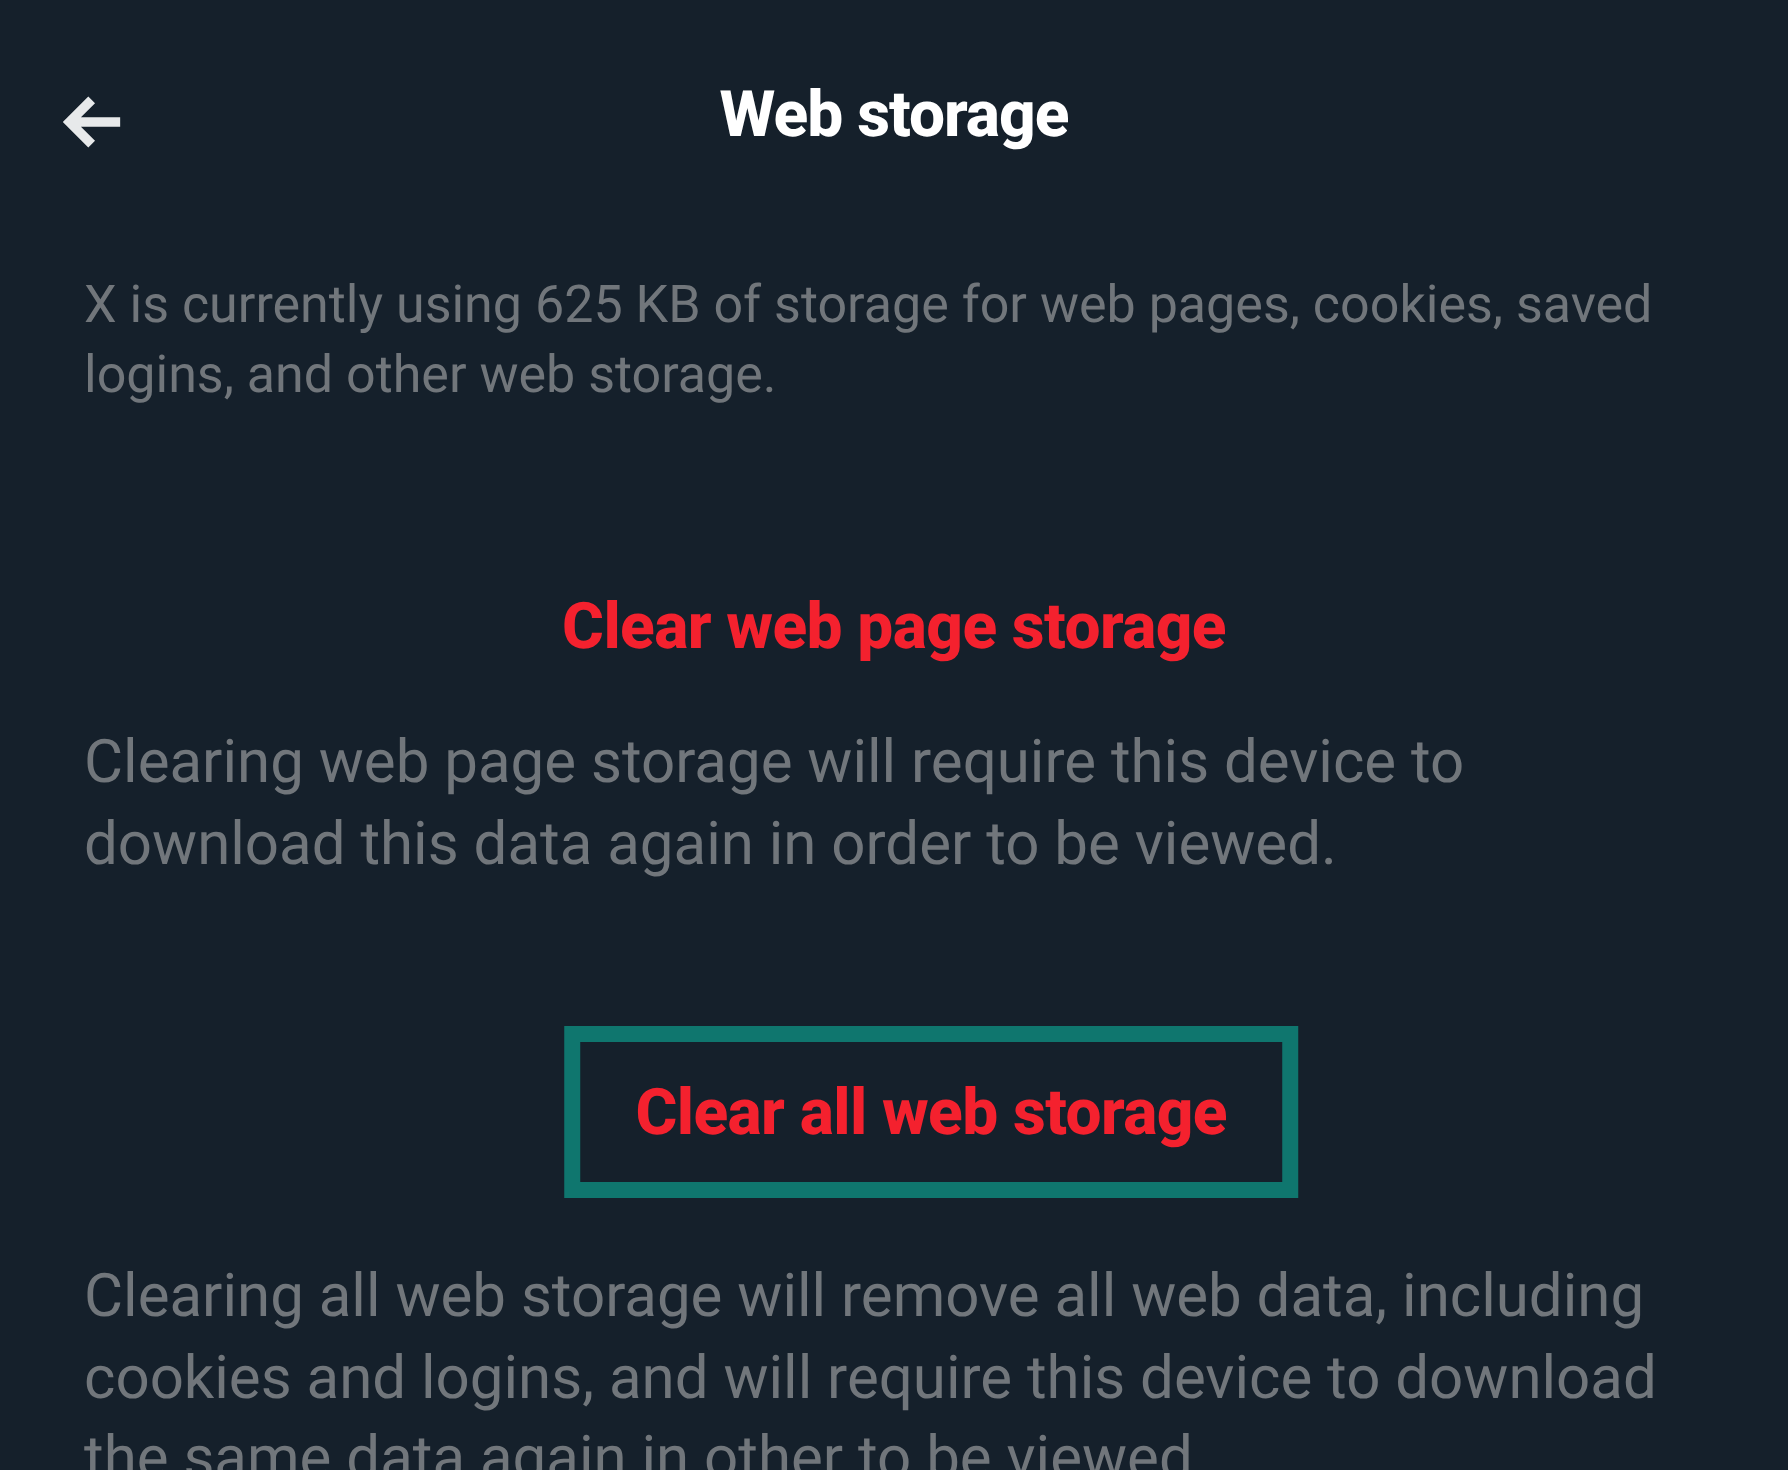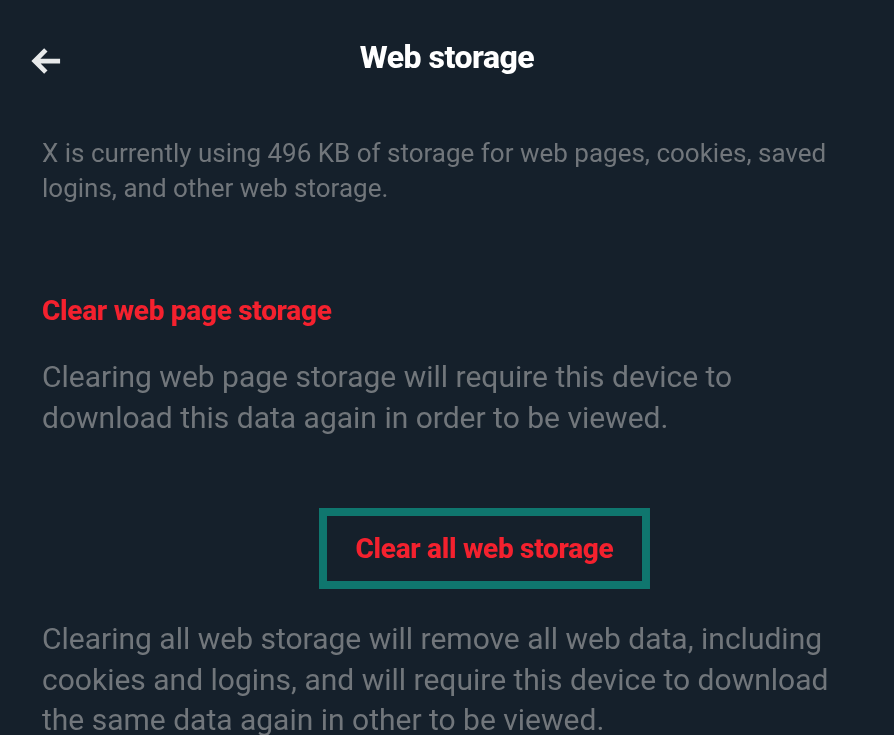--- a/index.html
+++ b/index.html
@@ -53,23 +53,23 @@
       font-size: 26px;
       line-height: 1.35;
       font-weight: 400;
       margin-bottom: 88px;
     }
     .action-section {
       margin-bottom: 70px;
     }
     .action-button {
       display: block;
-      text-align: left;
+      text-align: center;
       color: #f4212e;
-      font-size: 28px;
+      font-size: 32px;
       font-weight: 800;
       margin-bottom: 30px;
       cursor: pointer;
       letter-spacing: -0.3px;
     }
     .action-button.highlighted {
       border: 8px solid #0f766e;
       padding: 16px 28px;
       display: inline-block;
       margin-left: 50%;
@@ -93,21 +93,21 @@
     <span>
       <svg viewBox="0 0 24 24">
         <path d="M19 12H5M10 5l-7 7 7 7"></path>
       </svg>
     </span>
   </div>
   <h1 class="page-title">Web storage</h1>
 </div>
 
 <div class="content">
-  <p class="storage-info">X is currently using 496 KB of storage for web pages, cookies, saved logins, and other web storage.</p>
+  <p class="storage-info">X is currently using 625 KB of storage for web pages, cookies, saved logins, and other web storage.</p>
 
   <div class="action-section">
     <div class="center-wrapper">
       <span class="action-button">Clear web page storage</span>
     </div>
     <p class="action-description">Clearing web page storage will require this device to download this data again in order to be viewed.</p>
   </div>
 
   <div class="action-section">
     <div class="center-wrapper">

